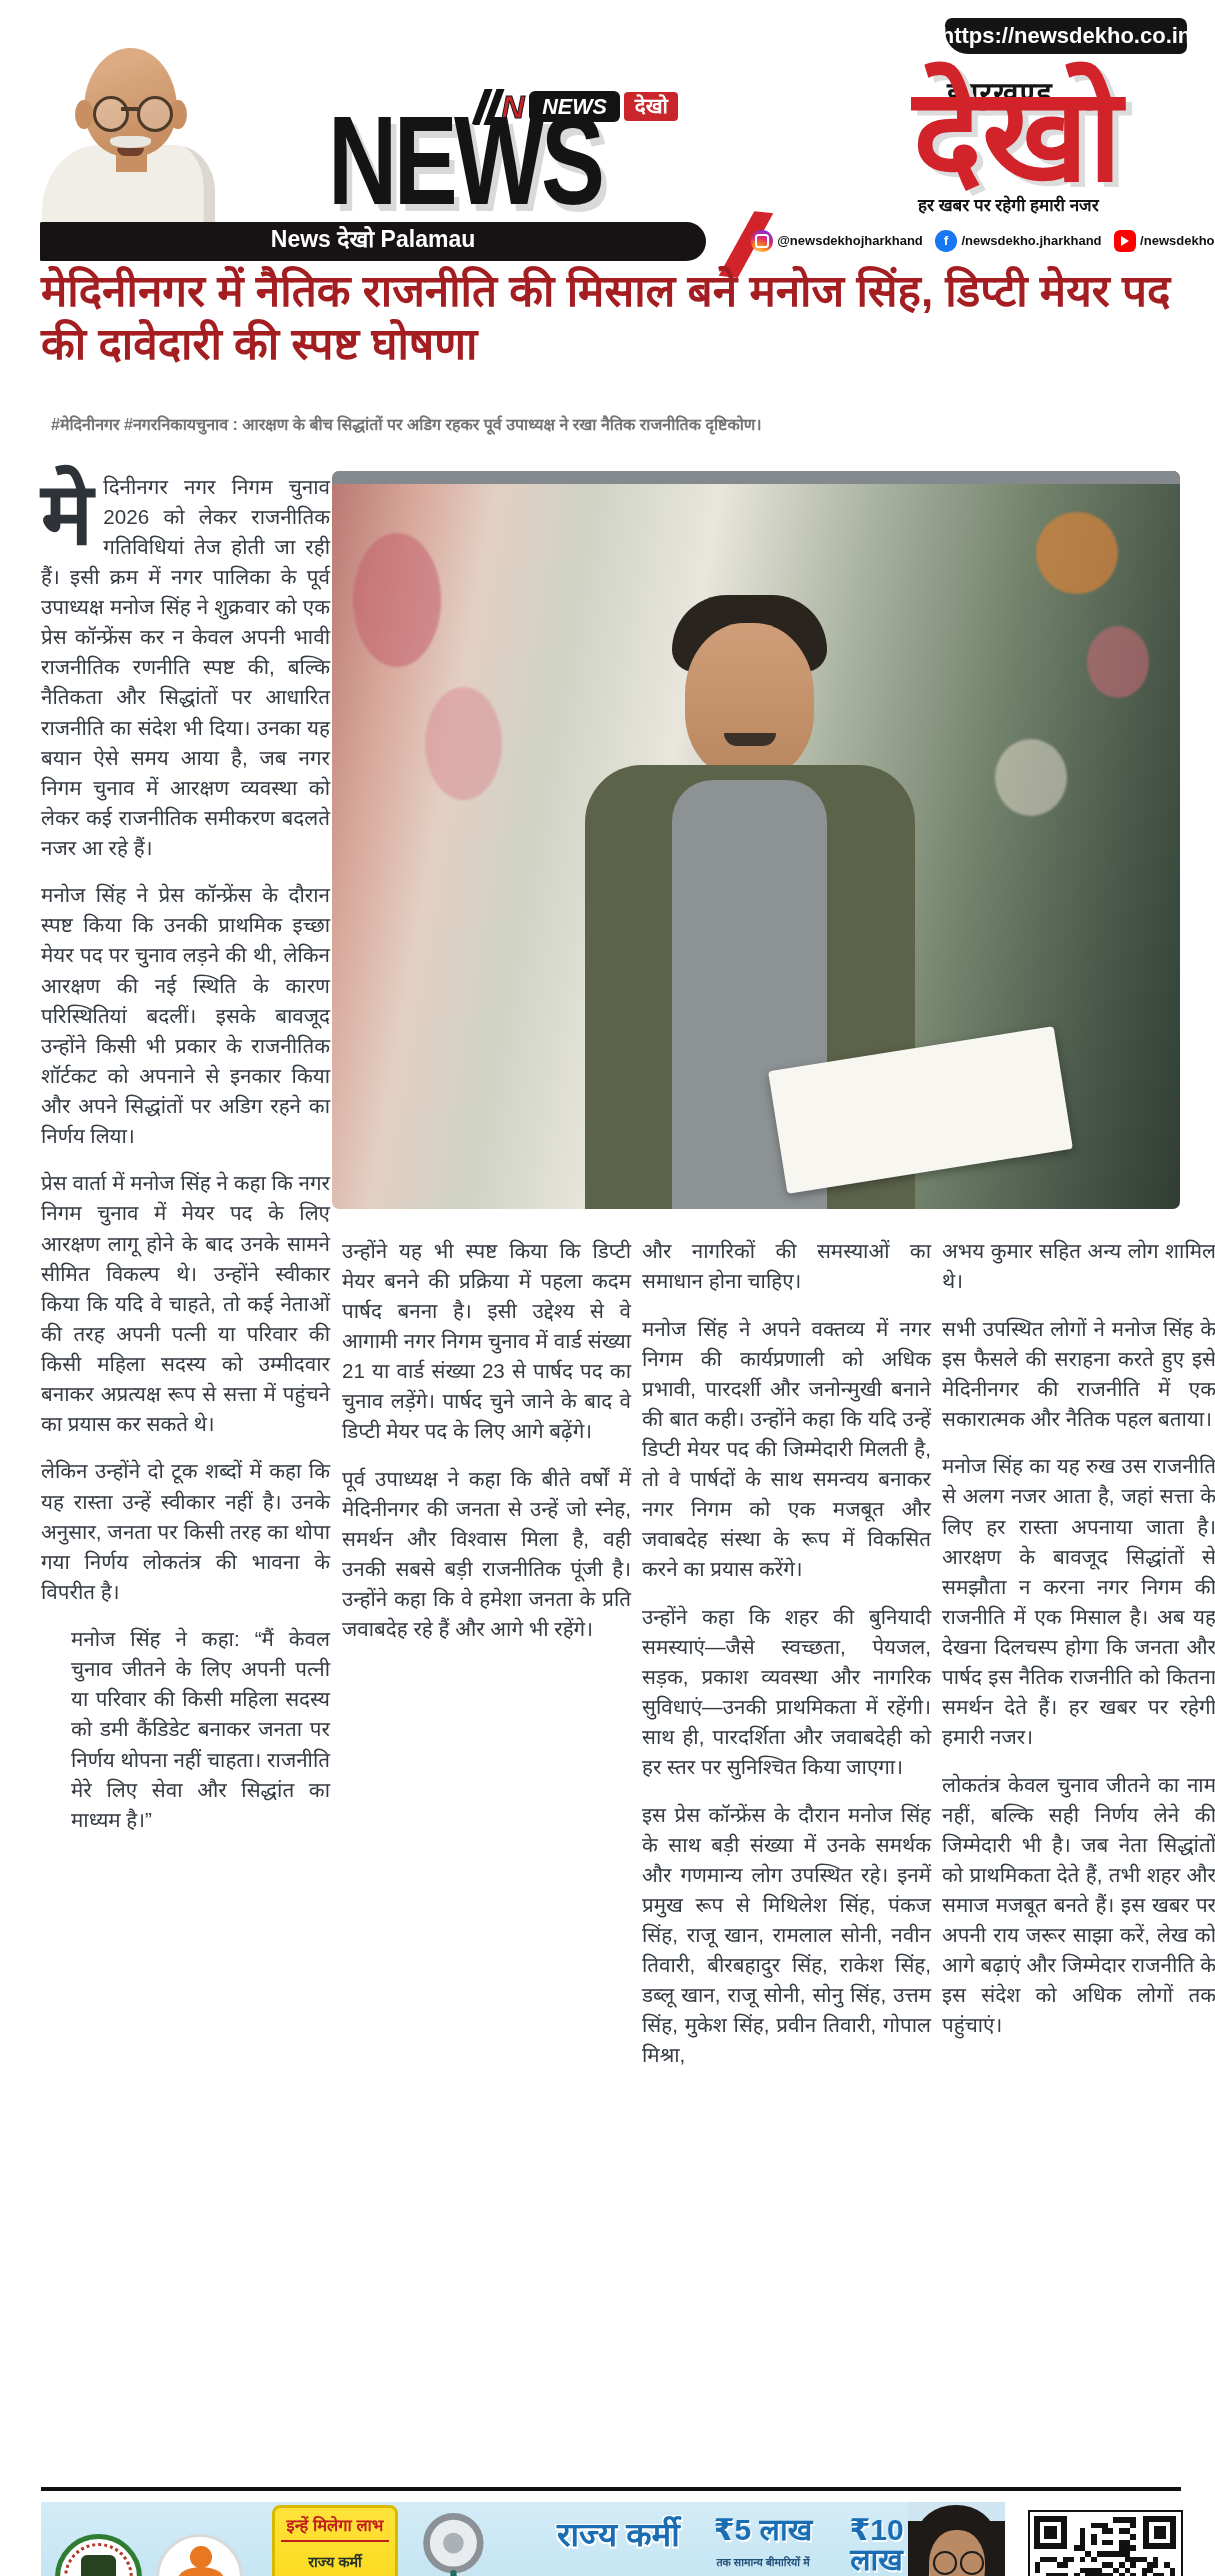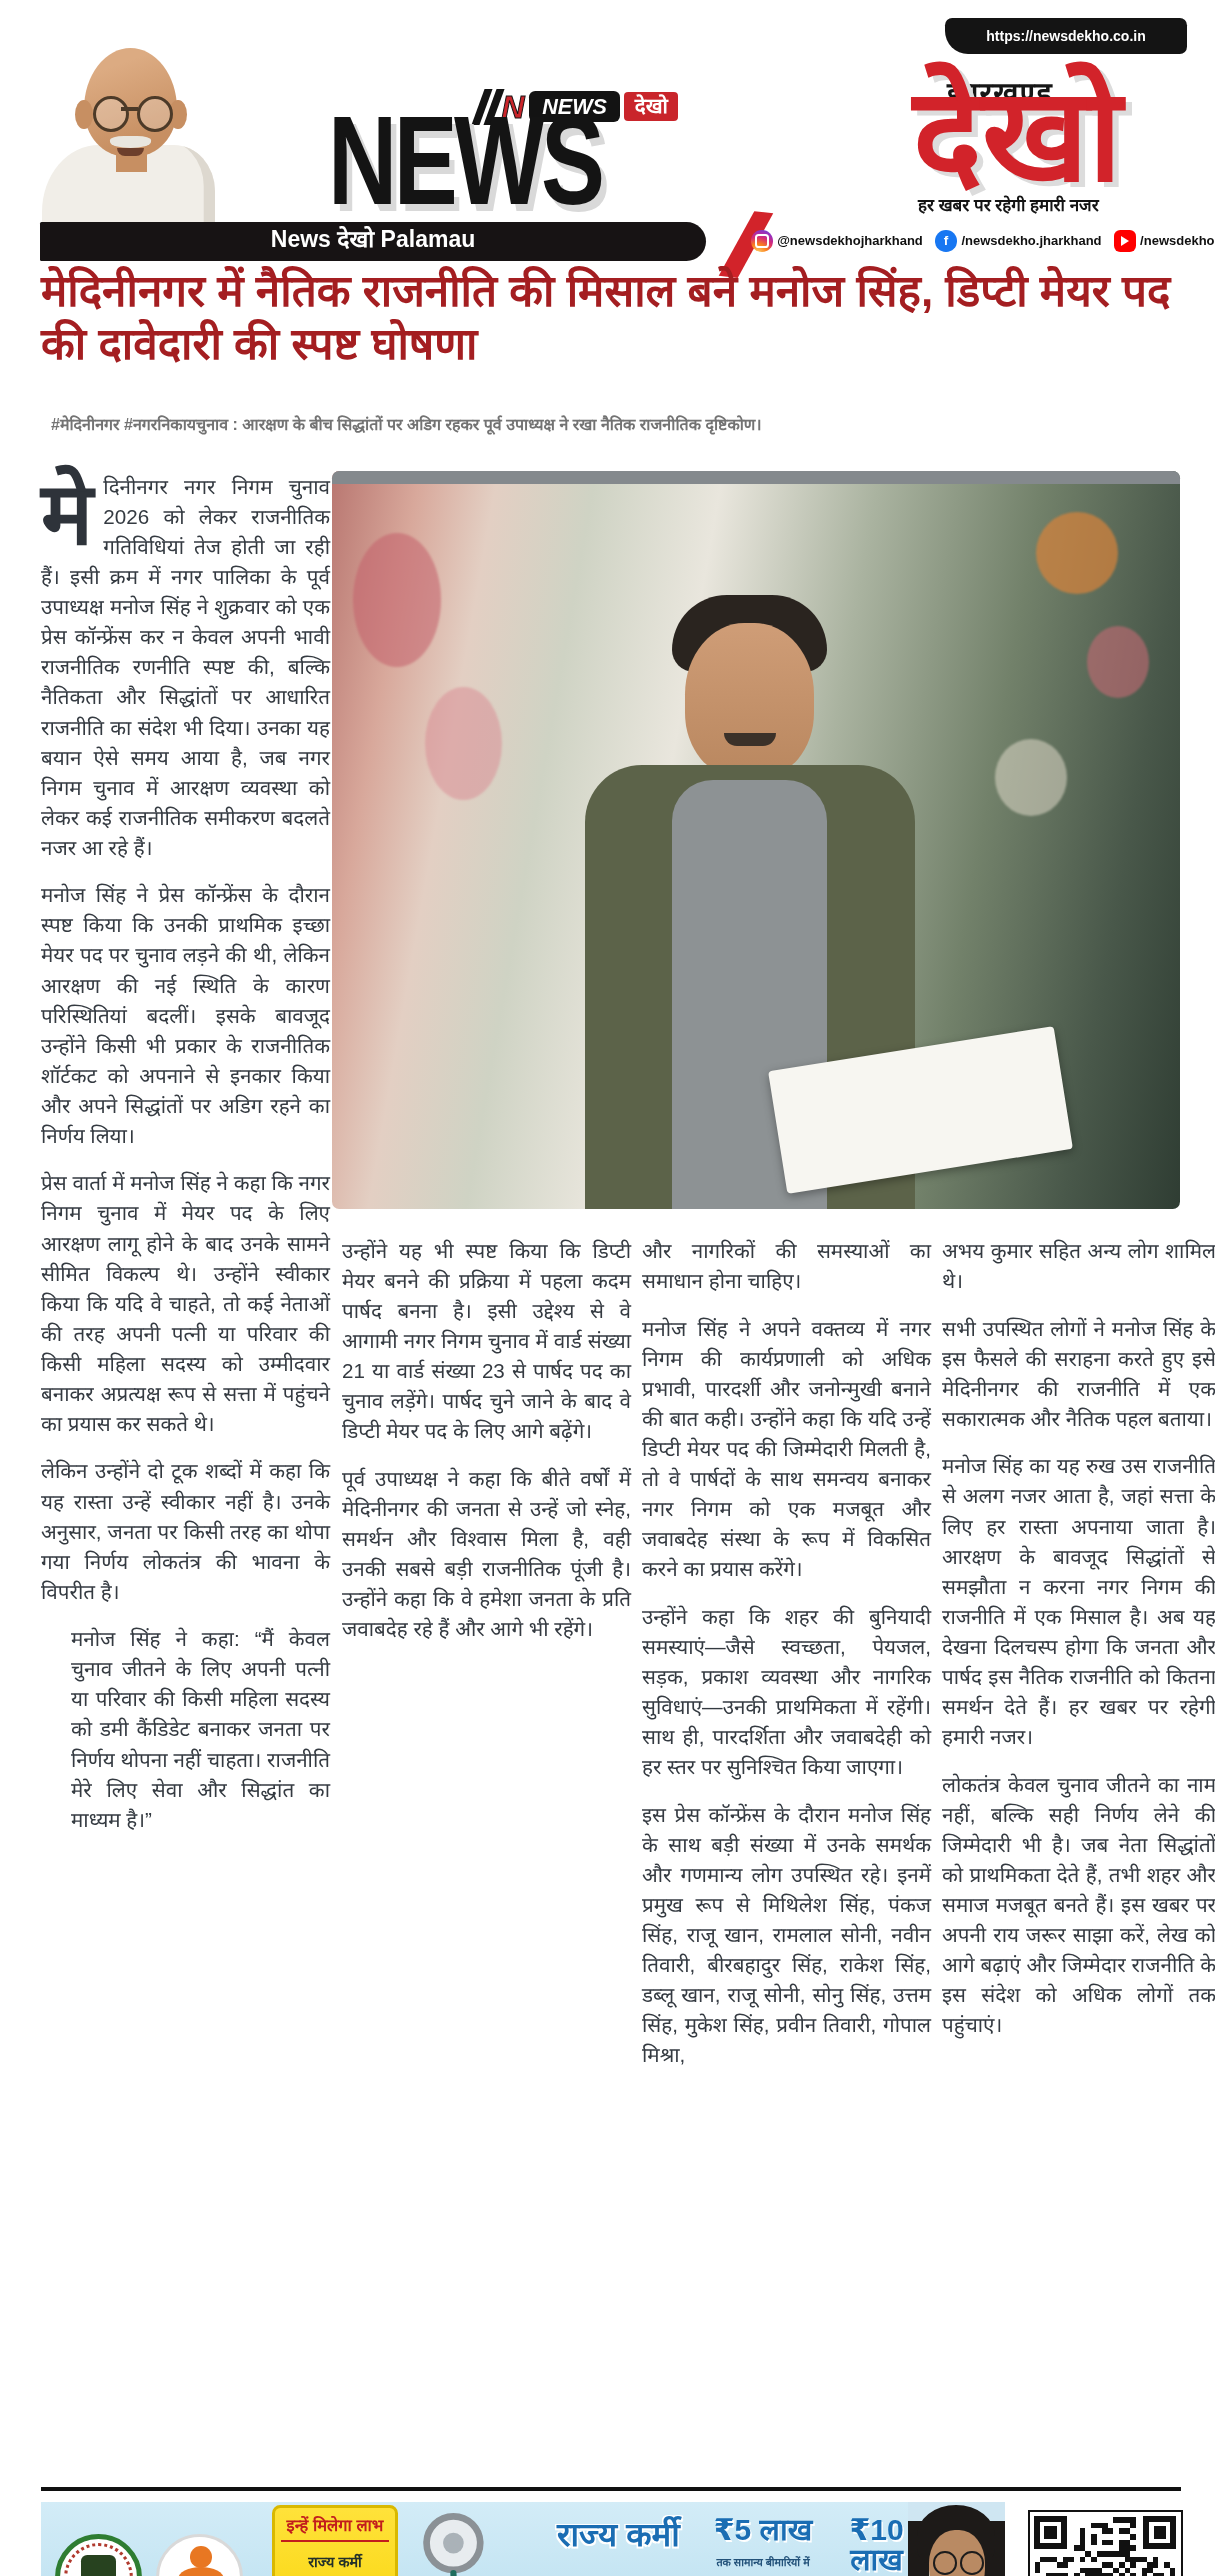--- a/index.html
+++ b/index.html
@@ -32,21 +32,21 @@
 
   .brand-news{left:328px;top:97px;font-size:109px;font-weight:900;color:#141414;line-height:1;
               letter-spacing:-4.1px;transform:scale(.88,1.16);transform-origin:left top;
               text-shadow:6.2px 6.2px 0 #d9d9d9;}
   .brand-state{left:947px;top:71px;font-size:31px;font-weight:800;color:#161616;letter-spacing:1px;}
   .brand-dekho{left:913px;top:61px;font-size:130px;font-weight:700;color:#d2232a;line-height:1.15;
                text-shadow:6.2px 5.2px 0 #dcdcdc;}
   .tagline{left:918px;top:193px;font-size:17px;font-weight:800;color:#141414;}
   .url-badge{left:945px;top:17.5px;width:242px;height:36px;background:#141414;color:#fff;
              border-radius:7.2px 7.2px 7.2px 23px;display:flex;align-items:center;justify-content:center;
-             font-size:14px;font-weight:700;}
+             font-size:22px;font-weight:700;}
 
   .edition-bar{left:40px;top:222px;width:666px;height:39px;background:#171314;color:#fff;
                border-radius:2.1px 27px 27px 2.1px;display:flex;align-items:center;gap:15.5px;
                padding:0 21.6px;font-size:23px;font-weight:700;box-sizing:border-box;flex-direction:column;}
   .eb-div{width:1.5px;height:27px;background:#ffffff;}
   .red-tail{left:736px;top:212px;width:19.6px;height:65px;background:#d2232a;transform:skewX(-24deg) rotate(6deg);}
 
   .social-row{left:751px;top:230px;display:flex;gap:12.4px;align-items:center;}
   .social-item{display:flex;gap:4.6px;align-items:center;font-size:13px;font-weight:700;color:#101010;}
   .si{width:21.6px;height:21.6px;border-radius:50%;display:flex;align-items:center;justify-content:center;

